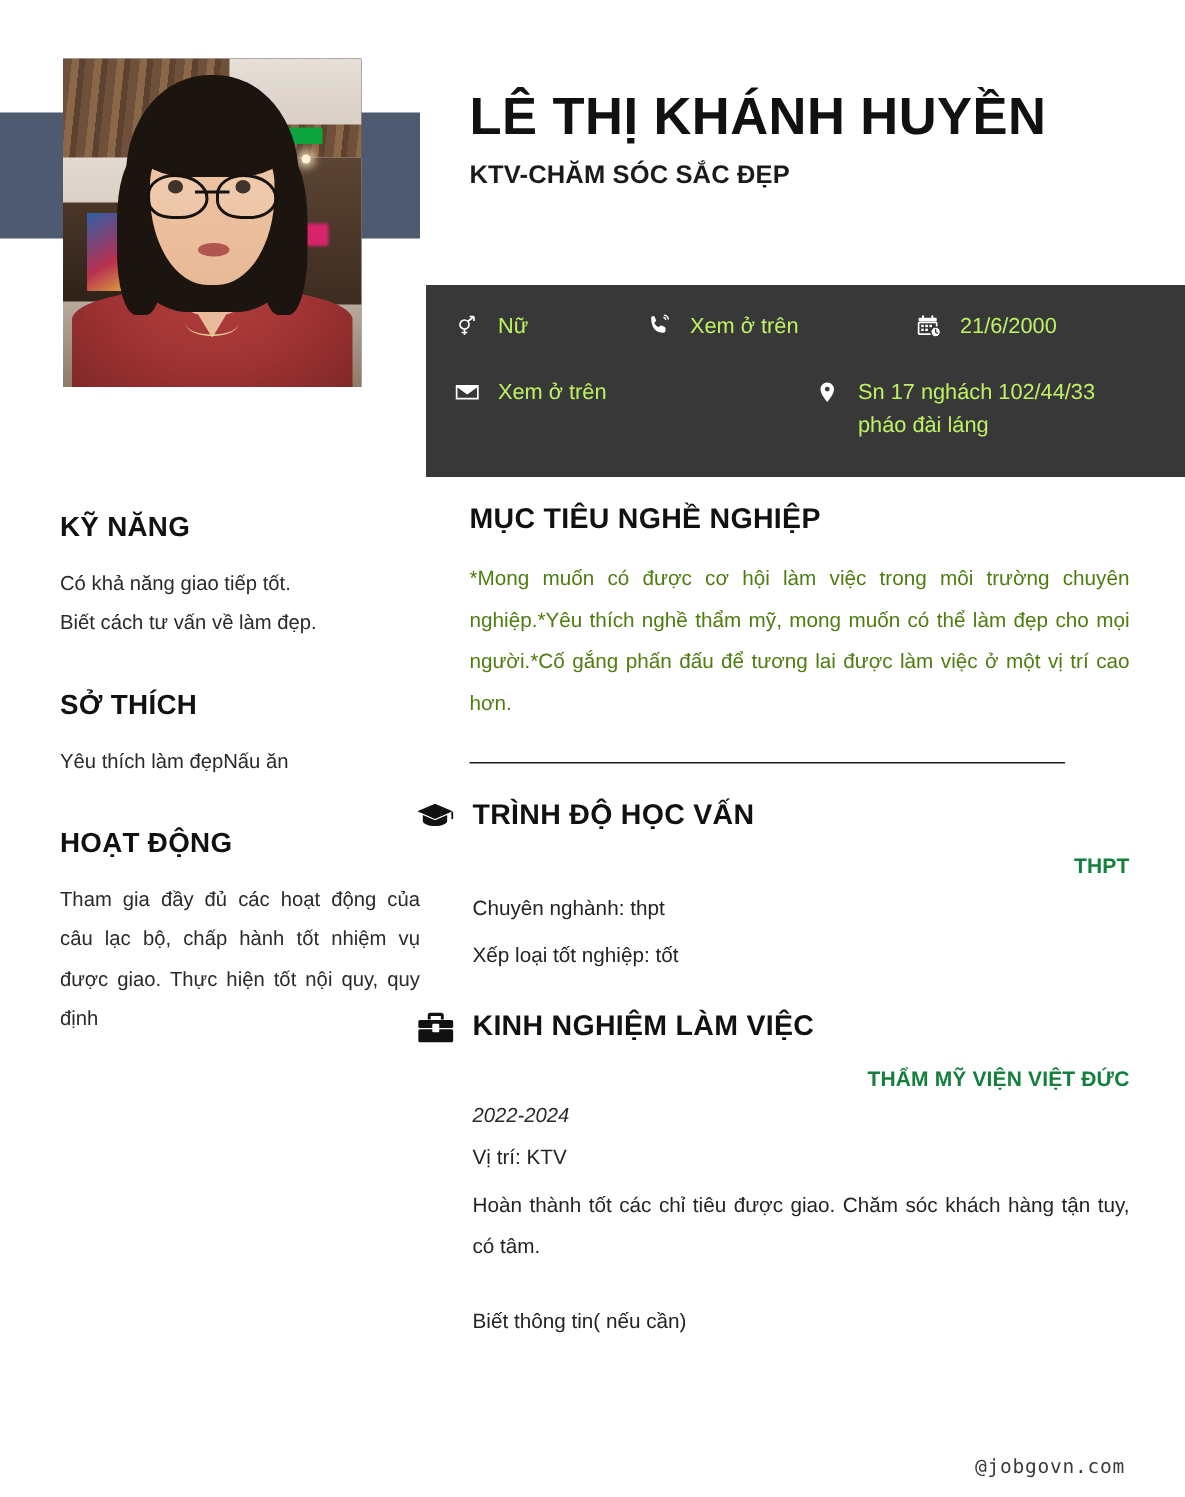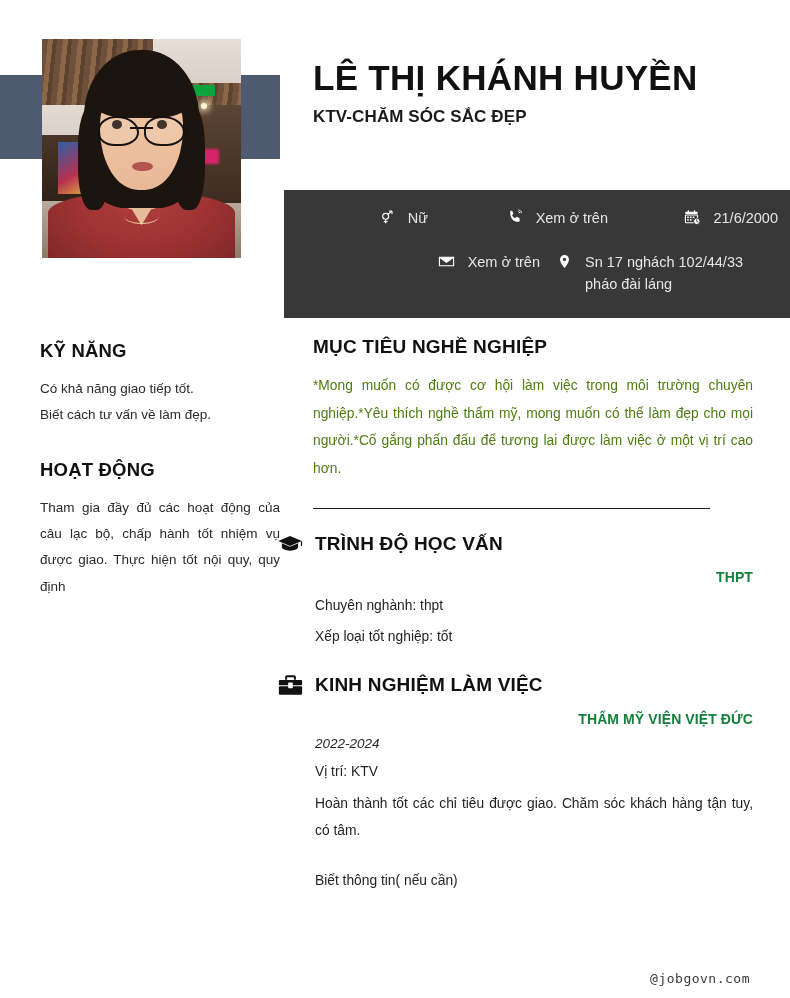--- a/index.html
+++ b/index.html
@@ -193,22 +193,21 @@
   }
   .contact-row {
     display: flex;
     align-items: flex-start;
   }
   .contact-item {
     display: flex;
     align-items: flex-start;
     font-size: 14.5px;
     line-height: 1.5;
-    color: #e5e5e5;
-    justify-content: flex-end;
+    color: #bef264;
   }
   .contact-item .ci-icon {
     flex: 0 0 auto;
     width: 22px;
     display: flex;
     justify-content: center;
     align-items: center;
     margin-right: 10px;
     padding-top: 1px;
   }
@@ -464,20 +463,24 @@
 <div class="content">
 
   <div class="col-left">
 
     <div class="side-block">
       <div class="side-title">KỸ NĂNG</div>
       <div class="side-line">Có khả năng giao tiếp tốt.</div>
       <div class="side-line">Biết cách tư vấn về làm đẹp.</div>
     </div>
 
+    <div class="side-block">
+      <div class="side-title">SỞ THÍCH</div>
+      <div class="side-line">Yêu thích làm đẹpNấu ăn</div>
+    </div>
 
     <div class="side-block">
       <div class="side-title">HOẠT ĐỘNG</div>
       <p class="side-para">Tham gia đầy đủ các hoạt động của câu lạc bộ,  chấp hành tốt nhiệm vụ được giao. Thực hiện tốt nội quy, quy định</p>
     </div>
 
   </div>
 
   <div class="col-right">
 

